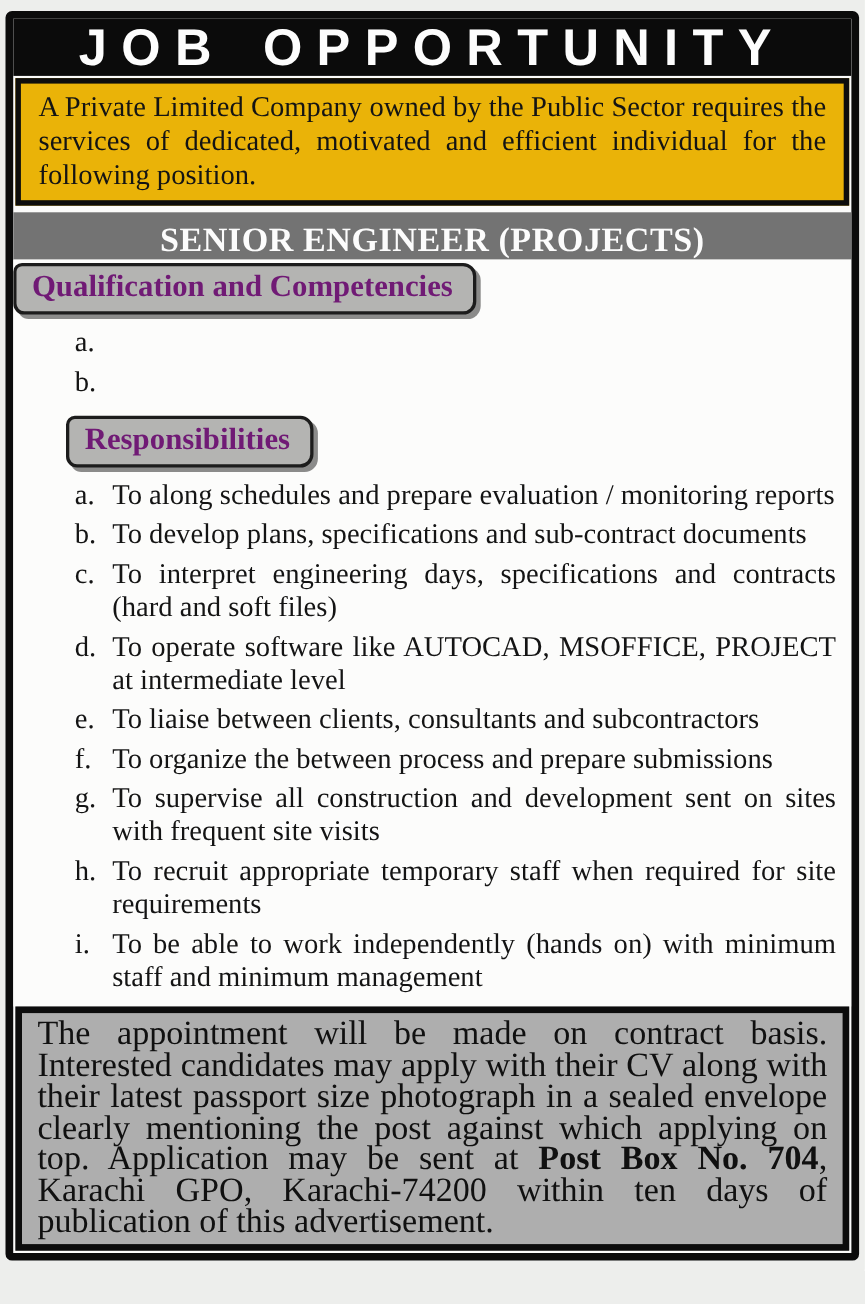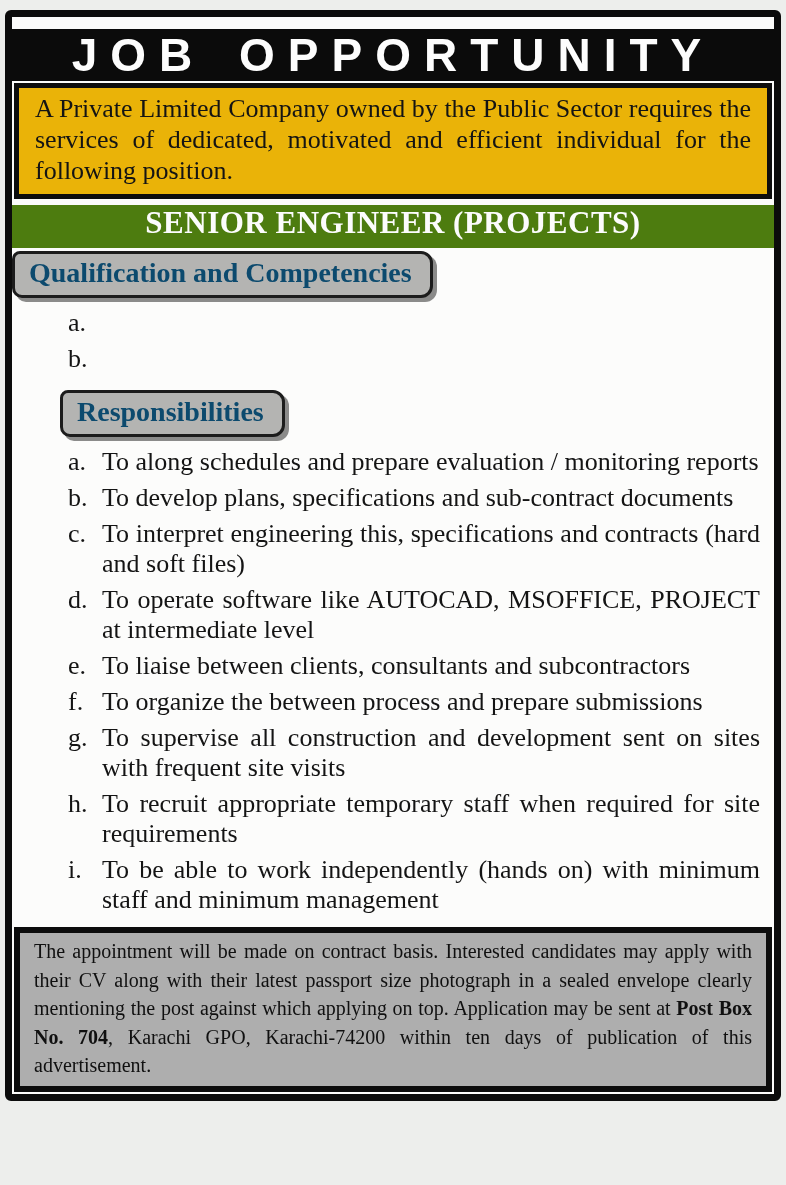--- a/index.html
+++ b/index.html
@@ -21,21 +21,20 @@
     color: #141414;
   }
 
   
   .header-band {
     background: #0b0b0b;
     height: 52px;
     display: flex;
     align-items: center;
     justify-content: center;
-    margin-top: 12px;
   }
   .header-band .title {
     font-family: "Liberation Sans", "DejaVu Sans", sans-serif;
     font-weight: bold;
     font-size: 46px;
     letter-spacing: 13px;
     word-spacing: 8px;
     color: #fdfdfd;
     white-space: nowrap;
     transform: scaleY(1.02);
@@ -50,24 +49,24 @@
   }
   .intro-box p {
     margin: 0;
     font-size: 26px;
     line-height: 31px;
     text-align: justify;
   }
 
   
   .position-banner {
-    background: #4d7c0f;
+    background: #737373;
     height: 43px;
     display: flex;
-    align-items: flex-start;
+    align-items: flex-end;
     justify-content: center;
   }
   .position-banner .position-title {
     color: #fcfcfc;
     font-weight: bold;
     font-size: 31px;
     letter-spacing: 0.5px;
     white-space: nowrap;
   }
 
@@ -79,21 +78,21 @@
   .section-tab {
     display: inline-block;
     background: #b4b4b2;
     border: 3px solid #1c1c1c;
     border-radius: 8px 12px 12px 10px;
     box-shadow: 4px 4px 0 0 rgba(45,45,45,0.55);
     padding: 3px 18px 6px 14px;
     margin: 3px 0 10px 0;
     font-weight: bold;
     font-size: 28px;
-    color: #0c4a6e;
+    color: #701a75;
     line-height: 1.15;
   }
   .section-tab.second { margin-top: 10px; margin-left: 48px; }
 
   .item {
     display: flex;
     padding: 0 14px 0 56px;
     margin-bottom: 6px;
   }
   .item-label {
@@ -110,21 +109,21 @@
 
   
   .footer-box {
     margin: 0 2px 2px 2px;
     border: 6px solid #0c0c0c;
     background: #aeaeae;
     padding: 4px 14px 6px 14px;
   }
   .footer-box p {
     margin: 0;
-    font-size: 20px;
+    font-size: 31px;
     line-height: 28.5px;
     text-align: justify;
     color: #101010;
   }
   .footer-box .bold { font-weight: bold; }
 </style>
 </head>
 <body>
 
 <div class="ad-frame">
@@ -164,21 +163,21 @@
       <div class="item">
         <span class="item-label">a.</span>
         <span class="item-text">To along schedules and prepare evaluation / monitoring reports</span>
       </div>
       <div class="item">
         <span class="item-label">b.</span>
         <span class="item-text">To develop plans, specifications and sub-contract documents</span>
       </div>
       <div class="item">
         <span class="item-label">c.</span>
-        <span class="item-text">To interpret engineering this, specifications and contracts (hard and soft files)</span>
+        <span class="item-text">To interpret engineering days, specifications and contracts (hard and soft files)</span>
       </div>
       <div class="item">
         <span class="item-label">d.</span>
         <span class="item-text">To operate software like AUTOCAD, MSOFFICE, PROJECT at intermediate level</span>
       </div>
       <div class="item">
         <span class="item-label">e.</span>
         <span class="item-text">To liaise between clients, consultants and subcontractors</span>
       </div>
       <div class="item">

